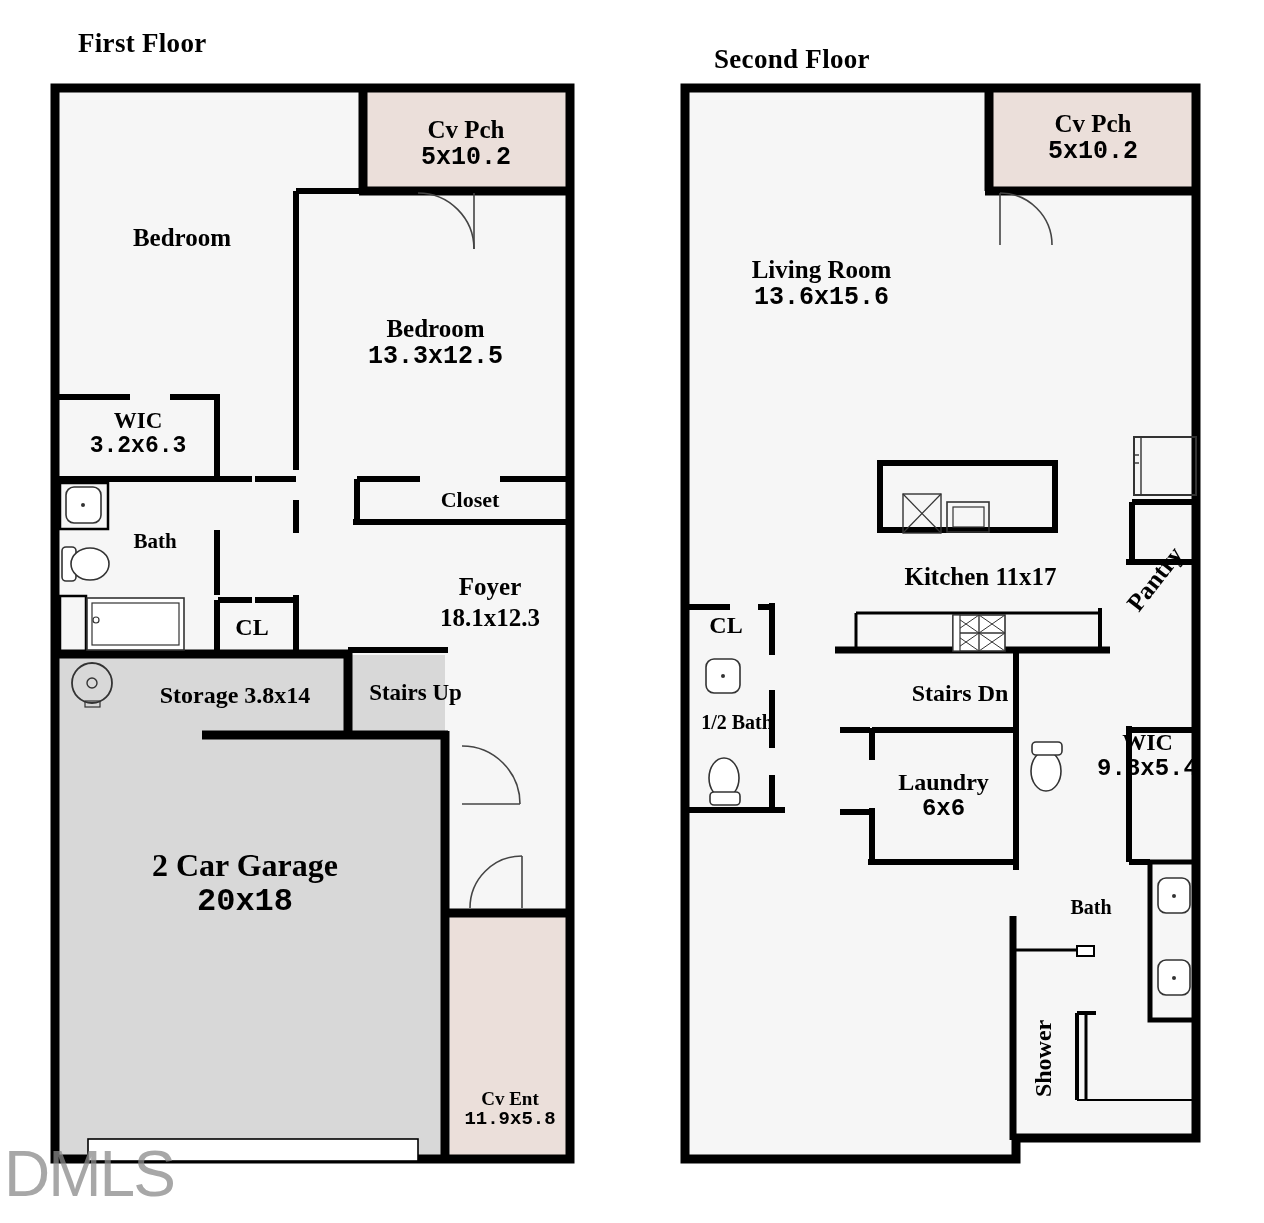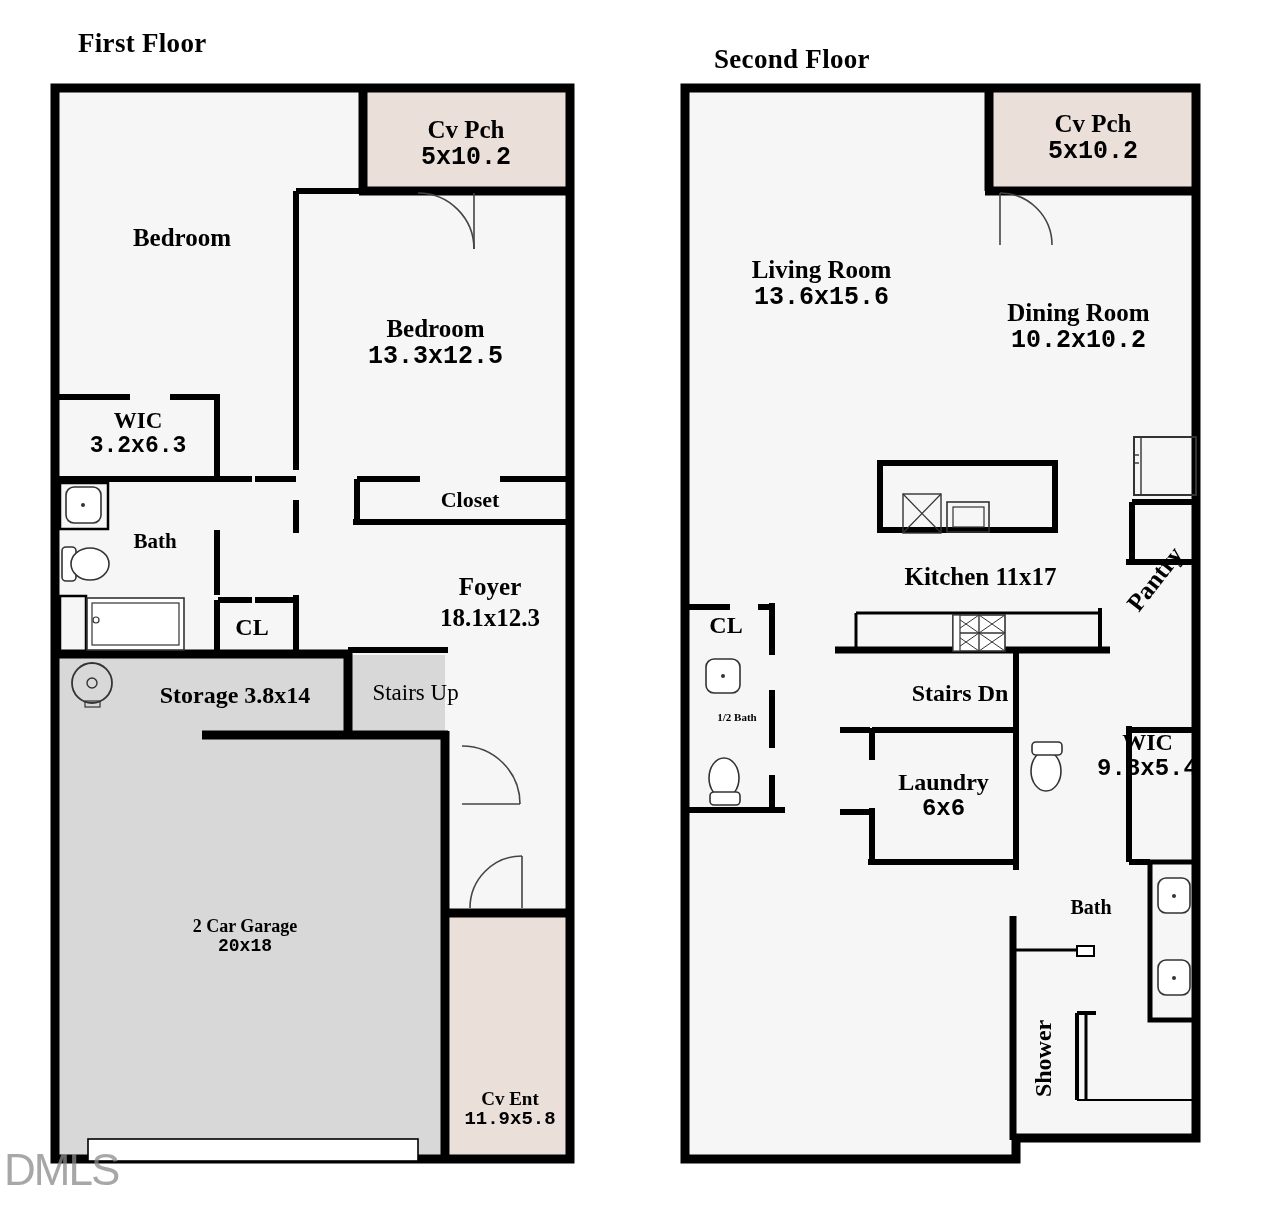--- a/index.html
+++ b/index.html
@@ -36,38 +36,37 @@
   }
   .lbl {
     position: absolute;
     color: #000;
     text-align: center;
     white-space: nowrap;
     line-height: 1.12;
     font-weight: bold;
   }
   .lbl.n {           
-    font-weight: normal;
+    font-weight: bold;
   }
   .lbl .dim {
     display: block;
     font-family: Liberation Mono, monospace;
   }
   .rot90 {
     transform-origin: 50% 50%;
   }
   .watermark {
     position: absolute;
     font-family: "Liberation Sans", sans-serif;
-    font-size: 44px;
+    font-size: 64px;
     color: #8a8a8a;
     opacity: 0.75;
     letter-spacing: -2px;
     font-weight: 300;
-    margin-top: 8px;
   }
 </style>
 </head>
 <body>
 
 <div id="stage">
 
   <div class="floor-title" style="left:78px; top:28px;">First Floor</div>
 
   <div class="floor-title" style="left:714px; top:28px;margin-top:16px;">Second Floor</div>
@@ -276,58 +275,54 @@
   <div class="lbl" style="left:400px; top:604px; width:180px; font-size:25px;">18.1x12.3</div>
 
   <div class="lbl" style="left:120px; top:682px; width:230px; font-size:24px;">
     <span>Storage 3.8x14</span>
   </div>
 
   <div class="lbl n" style="left:353px; top:680px; width:125px; font-size:23px;">
     <span>Stairs Up</span>
   </div>
 
-  <div class="lbl" style="left:140px; top:916px; width:210px; font-size:18px;">
+  <div class="lbl" style="left:140px; top:848px; width:210px; font-size:32px;">
     <span>2 Car Garage</span>
     <span class="dim">20x18</span>
   </div>
 
   <div class="lbl" style="left:450px; top:1040px; width:120px; font-size:19px;margin-top:48px;">
     <span>Cv Ent</span>
     <span class="dim">11.9x5.8</span>
   </div>
 
   <div class="lbl" style="left:700px; top:256px; width:243px; font-size:25px;">
     <span>Living Room</span>
     <span class="dim">13.6x15.6</span>
   </div>
 
-  <div class="lbl" style="left:966px; top:299px; width:225px; font-size:25px;">
-    <span>Dining Room</span>
-    <span class="dim">10.2x10.2</span>
-  </div>
 
   <div class="lbl" style="left:993px; top:110px; width:200px; font-size:25px;">
     <span>Cv Pch</span>
     <span class="dim">5x10.2</span>
   </div>
 
   <div class="lbl" style="left:868px; top:563px; width:225px; font-size:25px;">
     <span>Kitchen 11x17</span>
   </div>
 
   <div class="lbl rot90" style="left:1090px; top:565px; width:130px; font-size:25px; transform:rotate(-52deg);">
     <span>Pantry</span>
   </div>
 
   <div class="lbl" style="left:695px; top:612px; width:62px; font-size:24px;">
     <span>CL</span>
   </div>
 
-  <div class="lbl" style="left:688px; top:711px; width:98px; font-size:11px;">
+  <div class="lbl" style="left:688px; top:711px; width:98px; font-size:20px;">
     <span>1/2 Bath</span>
   </div>
 
   <div class="lbl" style="left:880px; top:680px; width:160px; font-size:24px;">
     <span>Stairs Dn</span>
   </div>
 
   <div class="lbl" style="left:876px; top:769px; width:135px; font-size:24px;">
     <span>Laundry</span>
     <span class="dim">6x6</span>

